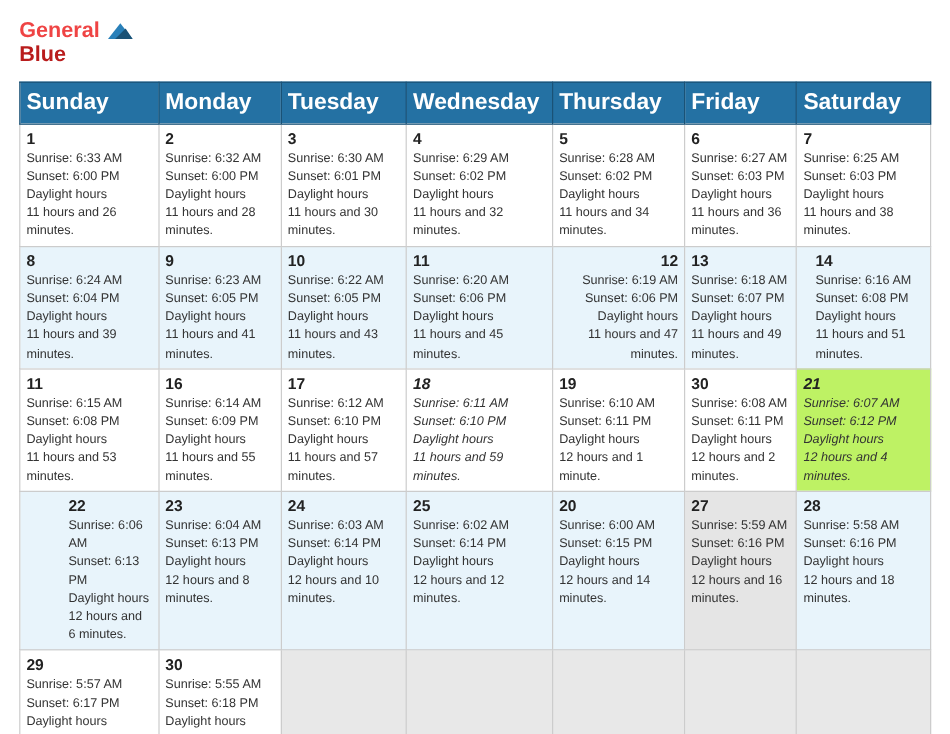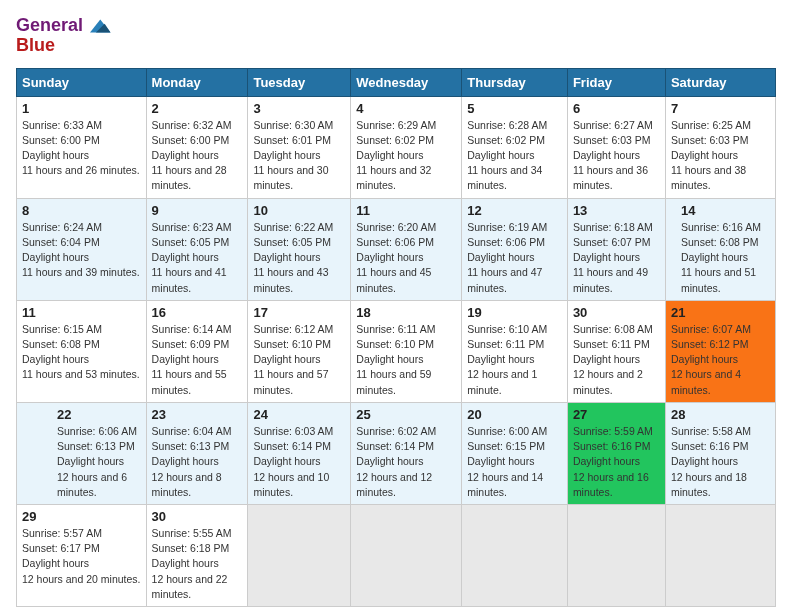--- a/index.html
+++ b/index.html
@@ -11,21 +11,21 @@
       padding: 16px;
     }
     .header-logo {
       display: flex;
       align-items: center;
       margin-bottom: 4px;
     }
     .logo-text {
       font-size: 18px;
       font-weight: bold;
-      color: #701a75;
+      color: #ef4444;
       line-height: 1.1;
     }
     .logo-blue { color: #b91c1c; }
     .logo-icon {
       width: 28px;
       height: 28px;
       margin-left: 2px;
     }
     .title-section {
       text-align: right;
@@ -44,21 +44,21 @@
     .calendar-table {
       width: 100%;
       border-collapse: collapse;
       font-size: 11px;
     }
     .calendar-table th {
       background: #2471a3;
       color: #fff;
       text-align: left;
       padding: 6px 5px;
-      font-size: 13px;
+      font-size: 19px;
       font-weight: bold;
       border: 1px solid #1a5276;
     }
     .calendar-table td {
       border: 1px solid #ccc;
       padding: 4px 5px;
       vertical-align: top;
       min-height: 70px;
       height: 80px;
       background: #fff;
@@ -166,21 +166,21 @@
         <span class="day-info">Sunrise: 6:23 AM<br>Sunset: 6:05 PM<br>Daylight hours<br>11 hours and 41 minutes.</span>
       </td>
         <td style="background: rgb(232, 244, 251); margin-left: 21px;">
         <span class="day-number">10</span>
         <span class="day-info">Sunrise: 6:22 AM<br>Sunset: 6:05 PM<br>Daylight hours<br>11 hours and 43 minutes.</span>
       </td>
         <td style="background: rgb(232, 244, 251);">
         <span class="day-number">11</span>
         <span class="day-info">Sunrise: 6:20 AM<br>Sunset: 6:06 PM<br>Daylight hours<br>11 hours and 45 minutes.</span>
       </td>
-        <td style="background: rgb(232, 244, 251);">
+        <td style="background: rgb(232, 244, 251); text-align: right;">
         <span class="day-number">12</span>
         <span class="day-info">Sunrise: 6:19 AM<br>Sunset: 6:06 PM<br>Daylight hours<br>11 hours and 47 minutes.</span>
       </td>
         <td style="background: rgb(232, 244, 251);">
         <span class="day-number">13</span>
         <span class="day-info">Sunrise: 6:18 AM<br>Sunset: 6:07 PM<br>Daylight hours<br>11 hours and 49 minutes.</span>
       </td>
         <td style="background: rgb(232, 244, 251); padding-left: 15px;">
         <span class="day-number">14</span>
         <span class="day-info">Sunrise: 6:16 AM<br>Sunset: 6:08 PM<br>Daylight hours<br>11 hours and 51 minutes.</span>
@@ -192,33 +192,33 @@
         <span class="day-info">Sunrise: 6:15 AM<br>Sunset: 6:08 PM<br>Daylight hours<br>11 hours and 53 minutes.</span>
       </td>
         <td style="background: rgb(255, 255, 255);">
         <span class="day-number">16</span>
         <span class="day-info">Sunrise: 6:14 AM<br>Sunset: 6:09 PM<br>Daylight hours<br>11 hours and 55 minutes.</span>
       </td>
         <td style="background: rgb(255, 255, 255);">
         <span class="day-number">17</span>
         <span class="day-info">Sunrise: 6:12 AM<br>Sunset: 6:10 PM<br>Daylight hours<br>11 hours and 57 minutes.</span>
       </td>
-        <td style="background: rgb(255, 255, 255);">
+        <td style="background: rgb(255, 255, 255); font-style: italic;">
         <span class="day-number">18</span>
         <span class="day-info">Sunrise: 6:11 AM<br>Sunset: 6:10 PM<br>Daylight hours<br>11 hours and 59 minutes.</span>
       </td>
         <td style="background: rgb(255, 255, 255);">
         <span class="day-number">19</span>
         <span class="day-info">Sunrise: 6:10 AM<br>Sunset: 6:11 PM<br>Daylight hours<br>12 hours and 1 minute.</span>
       </td>
         <td style="background: rgb(255, 255, 255);">
         <span class="day-number">30</span>
         <span class="day-info">Sunrise: 6:08 AM<br>Sunset: 6:11 PM<br>Daylight hours<br>12 hours and 2 minutes.</span>
       </td>
-        <td style="background: #f97316;">
+        <td style="background: #bef264; font-style: italic;">
         <span class="day-number">21</span>
         <span class="day-info">Sunrise: 6:07 AM<br>Sunset: 6:12 PM<br>Daylight hours<br>12 hours and 4 minutes.</span>
       </td>
       </tr>
       <tr>
         <td style="background: rgb(232, 244, 251); padding-left: 40px;">
         <span class="day-number">22</span>
         <span class="day-info">Sunrise: 6:06 AM<br>Sunset: 6:13 PM<br>Daylight hours<br>12 hours and 6 minutes.</span>
       </td>
         <td style="background: rgb(232, 244, 251);">
@@ -230,21 +230,21 @@
         <span class="day-info">Sunrise: 6:03 AM<br>Sunset: 6:14 PM<br>Daylight hours<br>12 hours and 10 minutes.</span>
       </td>
         <td style="background: rgb(232, 244, 251);">
         <span class="day-number">25</span>
         <span class="day-info">Sunrise: 6:02 AM<br>Sunset: 6:14 PM<br>Daylight hours<br>12 hours and 12 minutes.</span>
       </td>
         <td style="background: rgb(232, 244, 251);">
         <span class="day-number">20</span>
         <span class="day-info">Sunrise: 6:00 AM<br>Sunset: 6:15 PM<br>Daylight hours<br>12 hours and 14 minutes.</span>
       </td>
-        <td style="background: #22c55e;">
+        <td style="background: #e5e5e5;">
         <span class="day-number">27</span>
         <span class="day-info">Sunrise: 5:59 AM<br>Sunset: 6:16 PM<br>Daylight hours<br>12 hours and 16 minutes.</span>
       </td>
         <td style="background: rgb(232, 244, 251);">
         <span class="day-number">28</span>
         <span class="day-info">Sunrise: 5:58 AM<br>Sunset: 6:16 PM<br>Daylight hours<br>12 hours and 18 minutes.</span>
       </td>
       </tr>
       <tr>
         <td style="background: rgb(255, 255, 255);">

